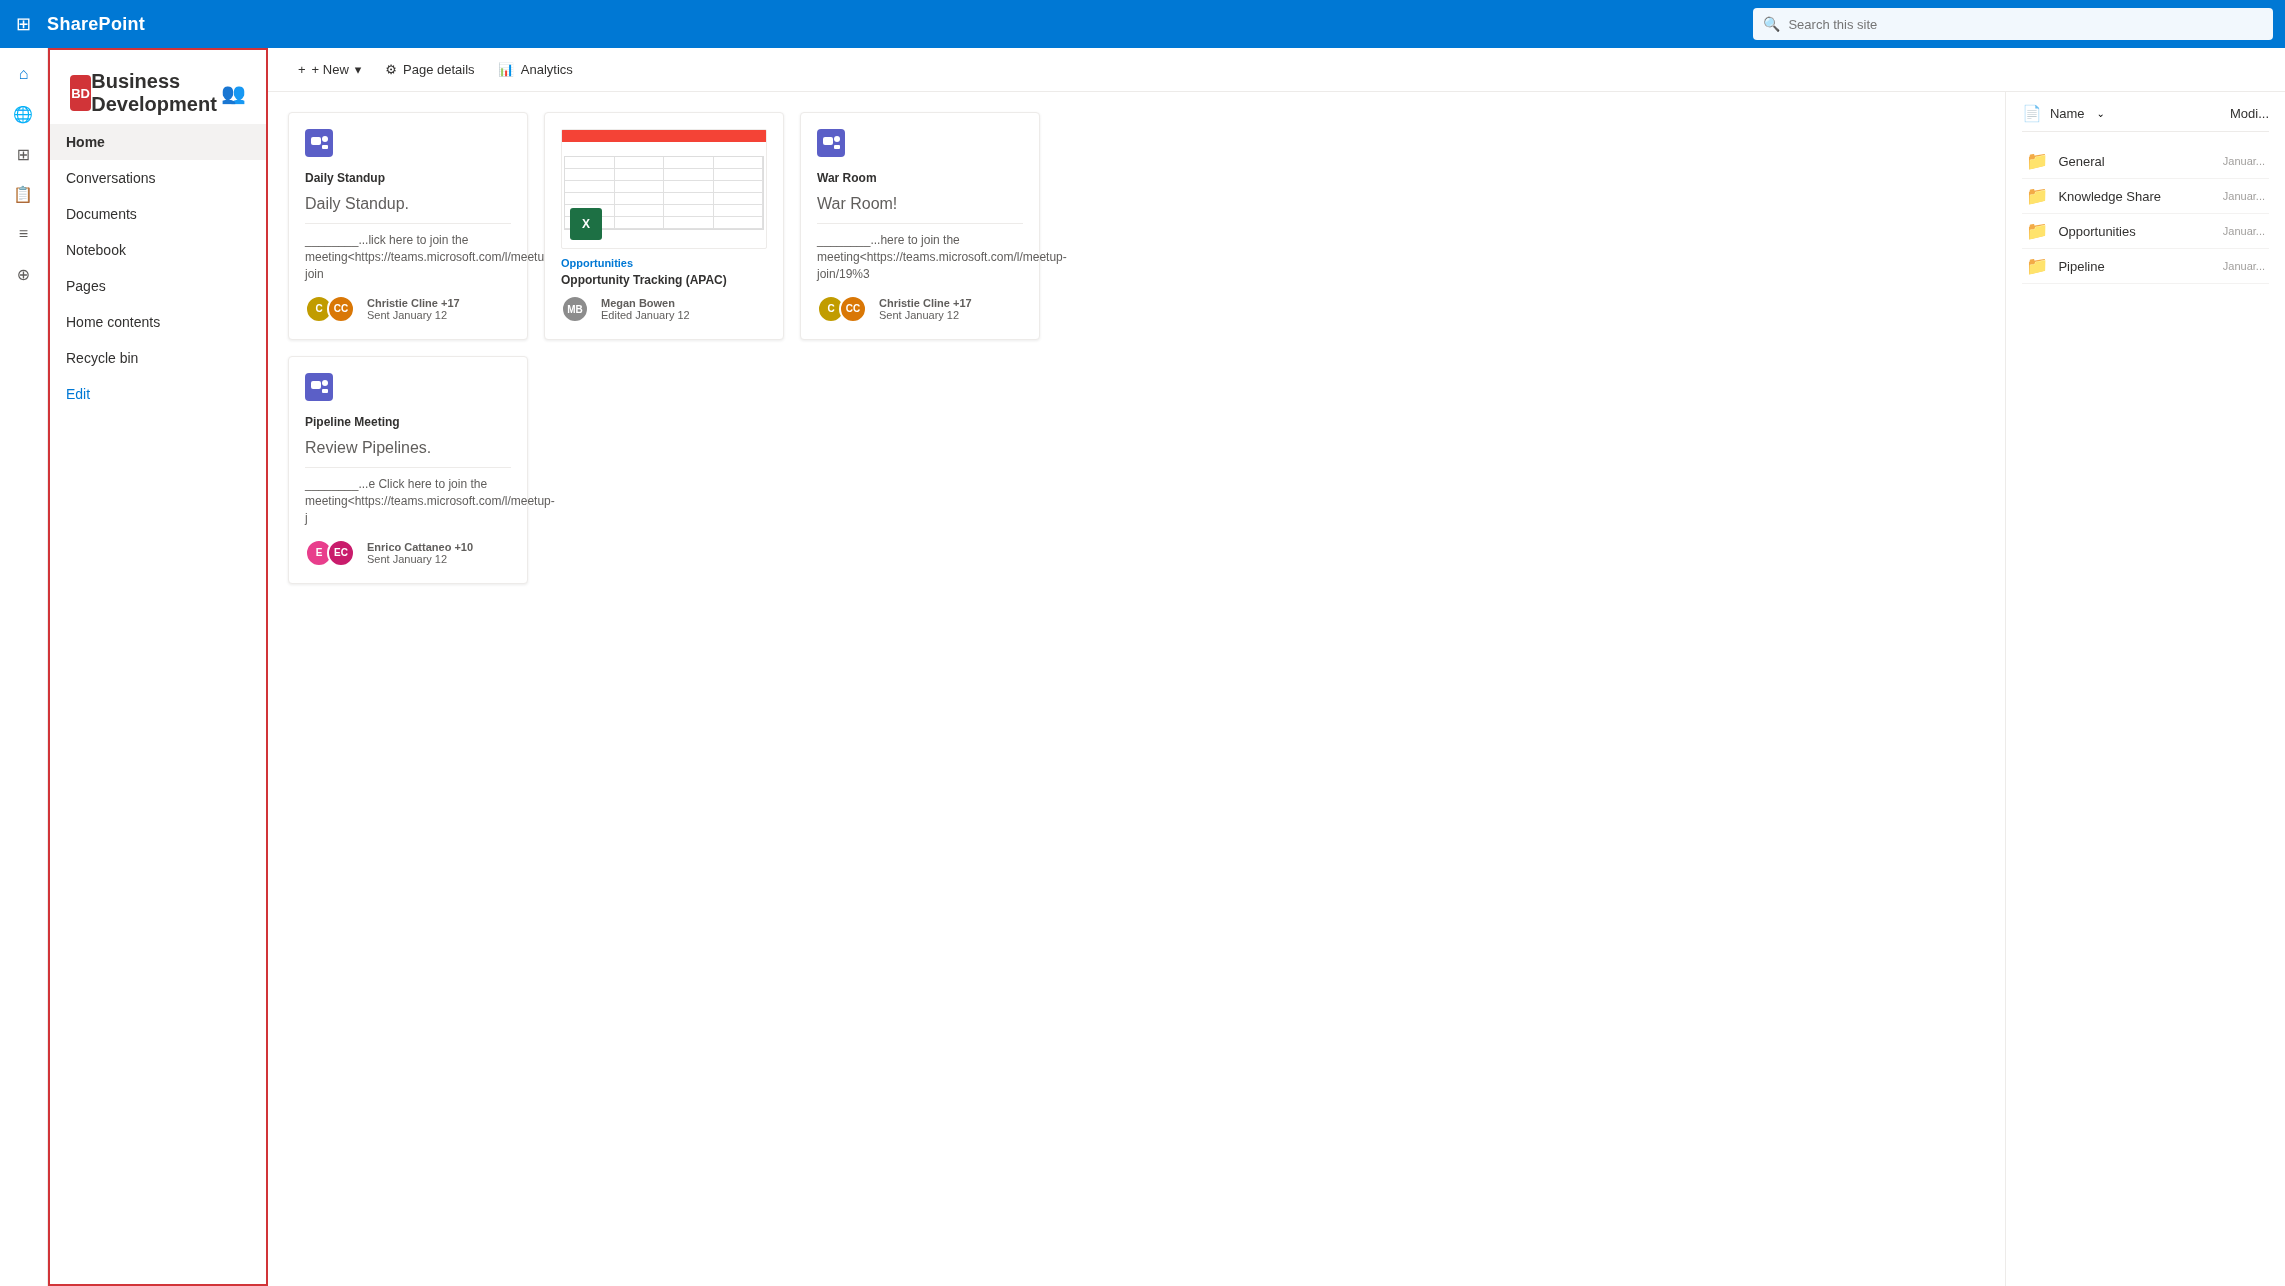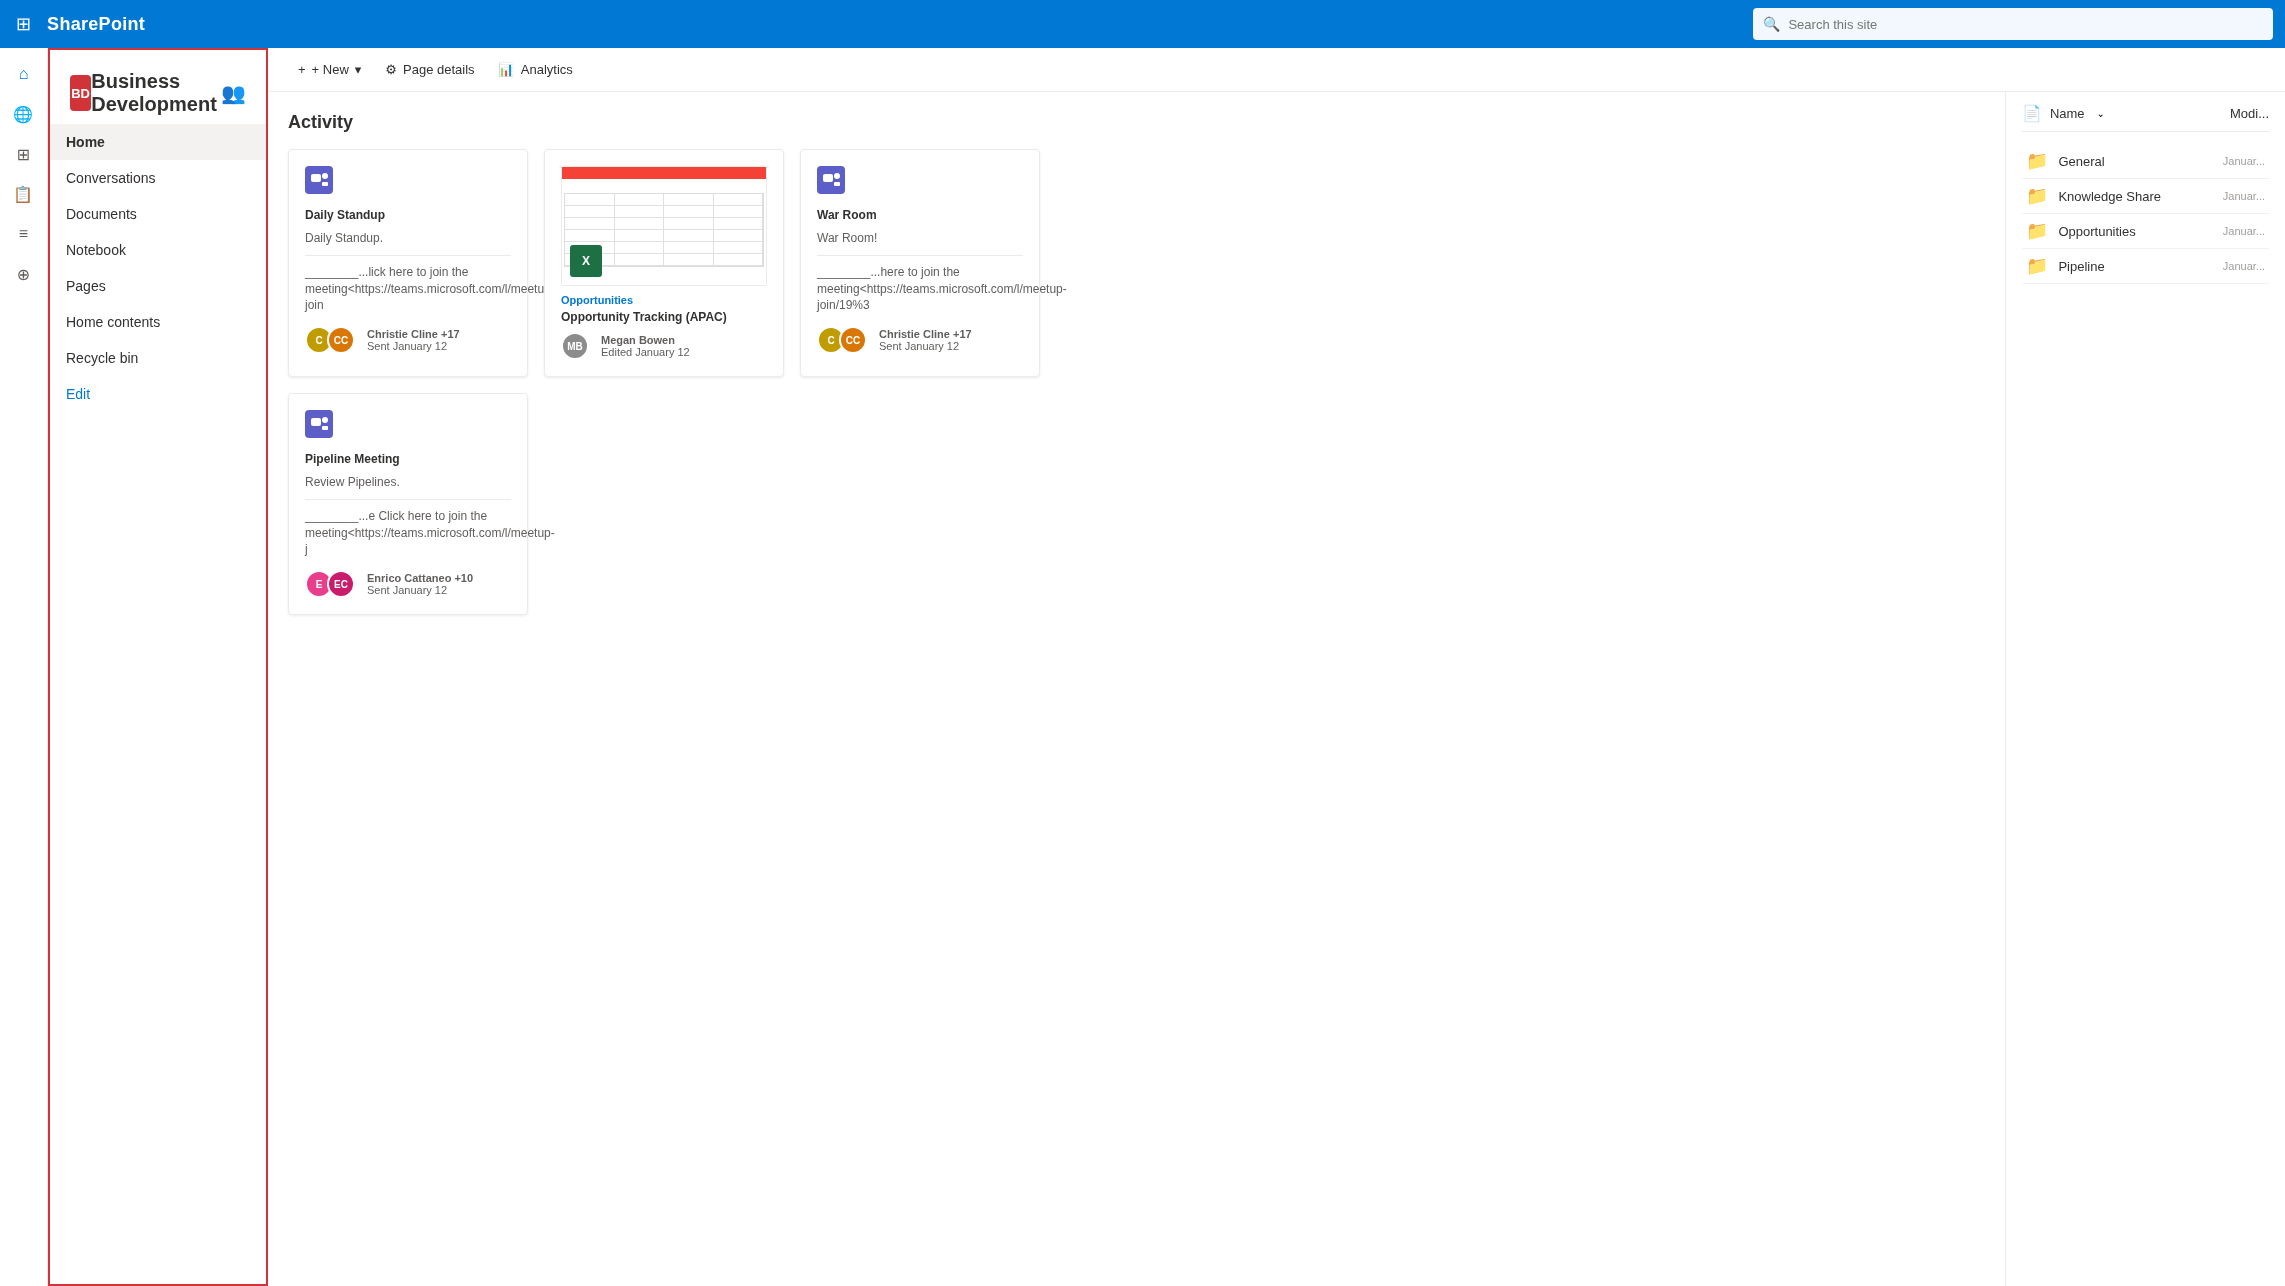--- a/index.html
+++ b/index.html
@@ -196,21 +196,21 @@
       margin-bottom: 8px;
       color: #0078d4;
     }
     .card-title {
       font-size: 12px;
       font-weight: 600;
       color: #323130;
       margin-bottom: 8px;
     }
     .card-desc {
-      font-size: 12px;
+      font-size: 16px;
       color: #605e5c;
       margin-bottom: 8px;
       line-height: 1.4;
     }
     .card-link {
       font-size: 12px;
       color: #605e5c;
       line-height: 1.4;
       margin-bottom: 12px;
     }
@@ -398,21 +398,20 @@
       </button>
       <button class="toolbar-btn">
         <span>📊</span>
         <span>Analytics</span>
       </button>
     </div>
 
     <div class="content-with-panel">
 
       <div class="activity-section">
-        <div class="activity-title">Activity</div>
 
         <div class="cards-grid">
 
           <div class="card">
             <div class="card-icon">
               <svg width="28" height="28" viewBox="0 0 28 28" fill="none">
                 <rect width="28" height="28" rx="4" fill="#5b5fc7"></rect>
                 <rect x="6" y="8" width="10" height="8" rx="2" fill="white"></rect>
                 <circle cx="20" cy="10" r="3" fill="white"></circle>
                 <rect x="17" y="16" width="6" height="4" rx="1" fill="white"></rect>

